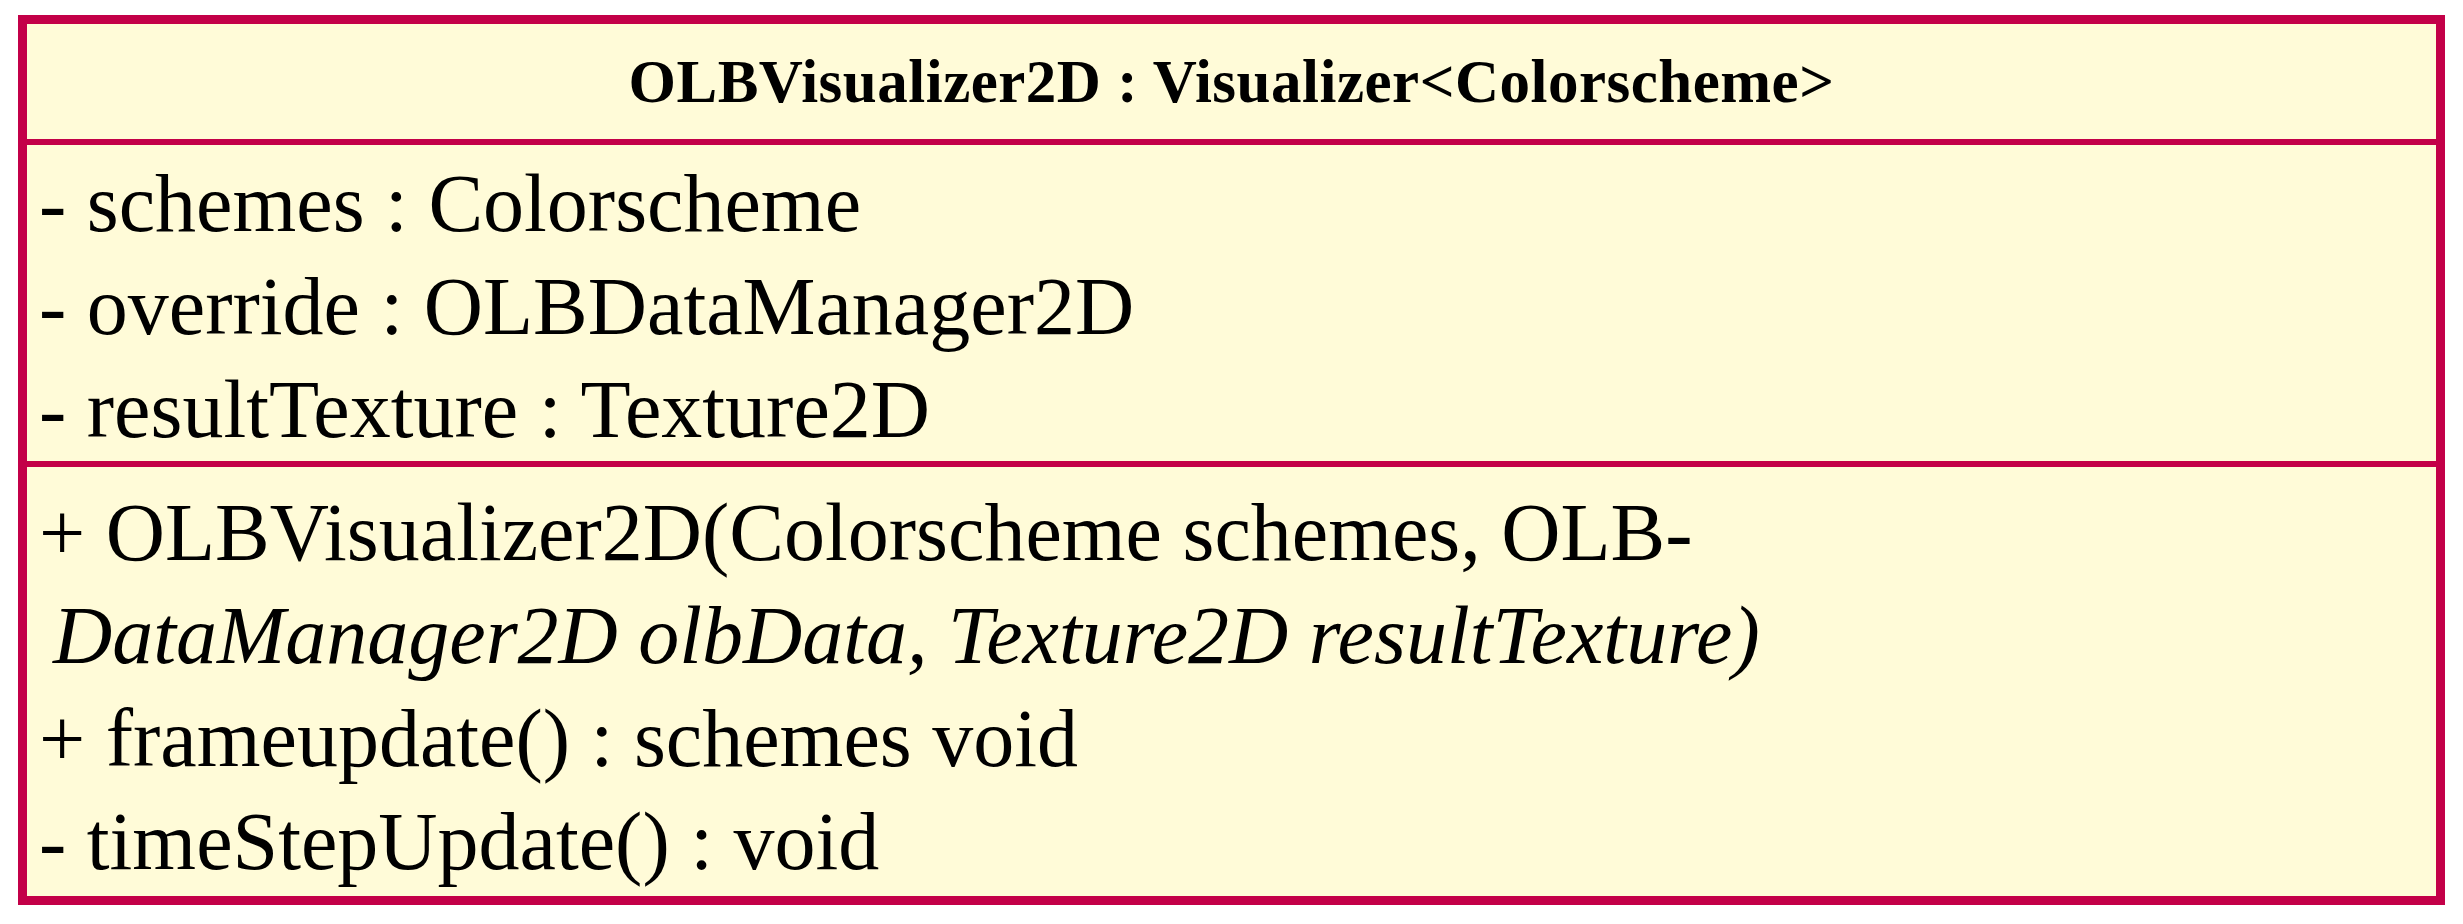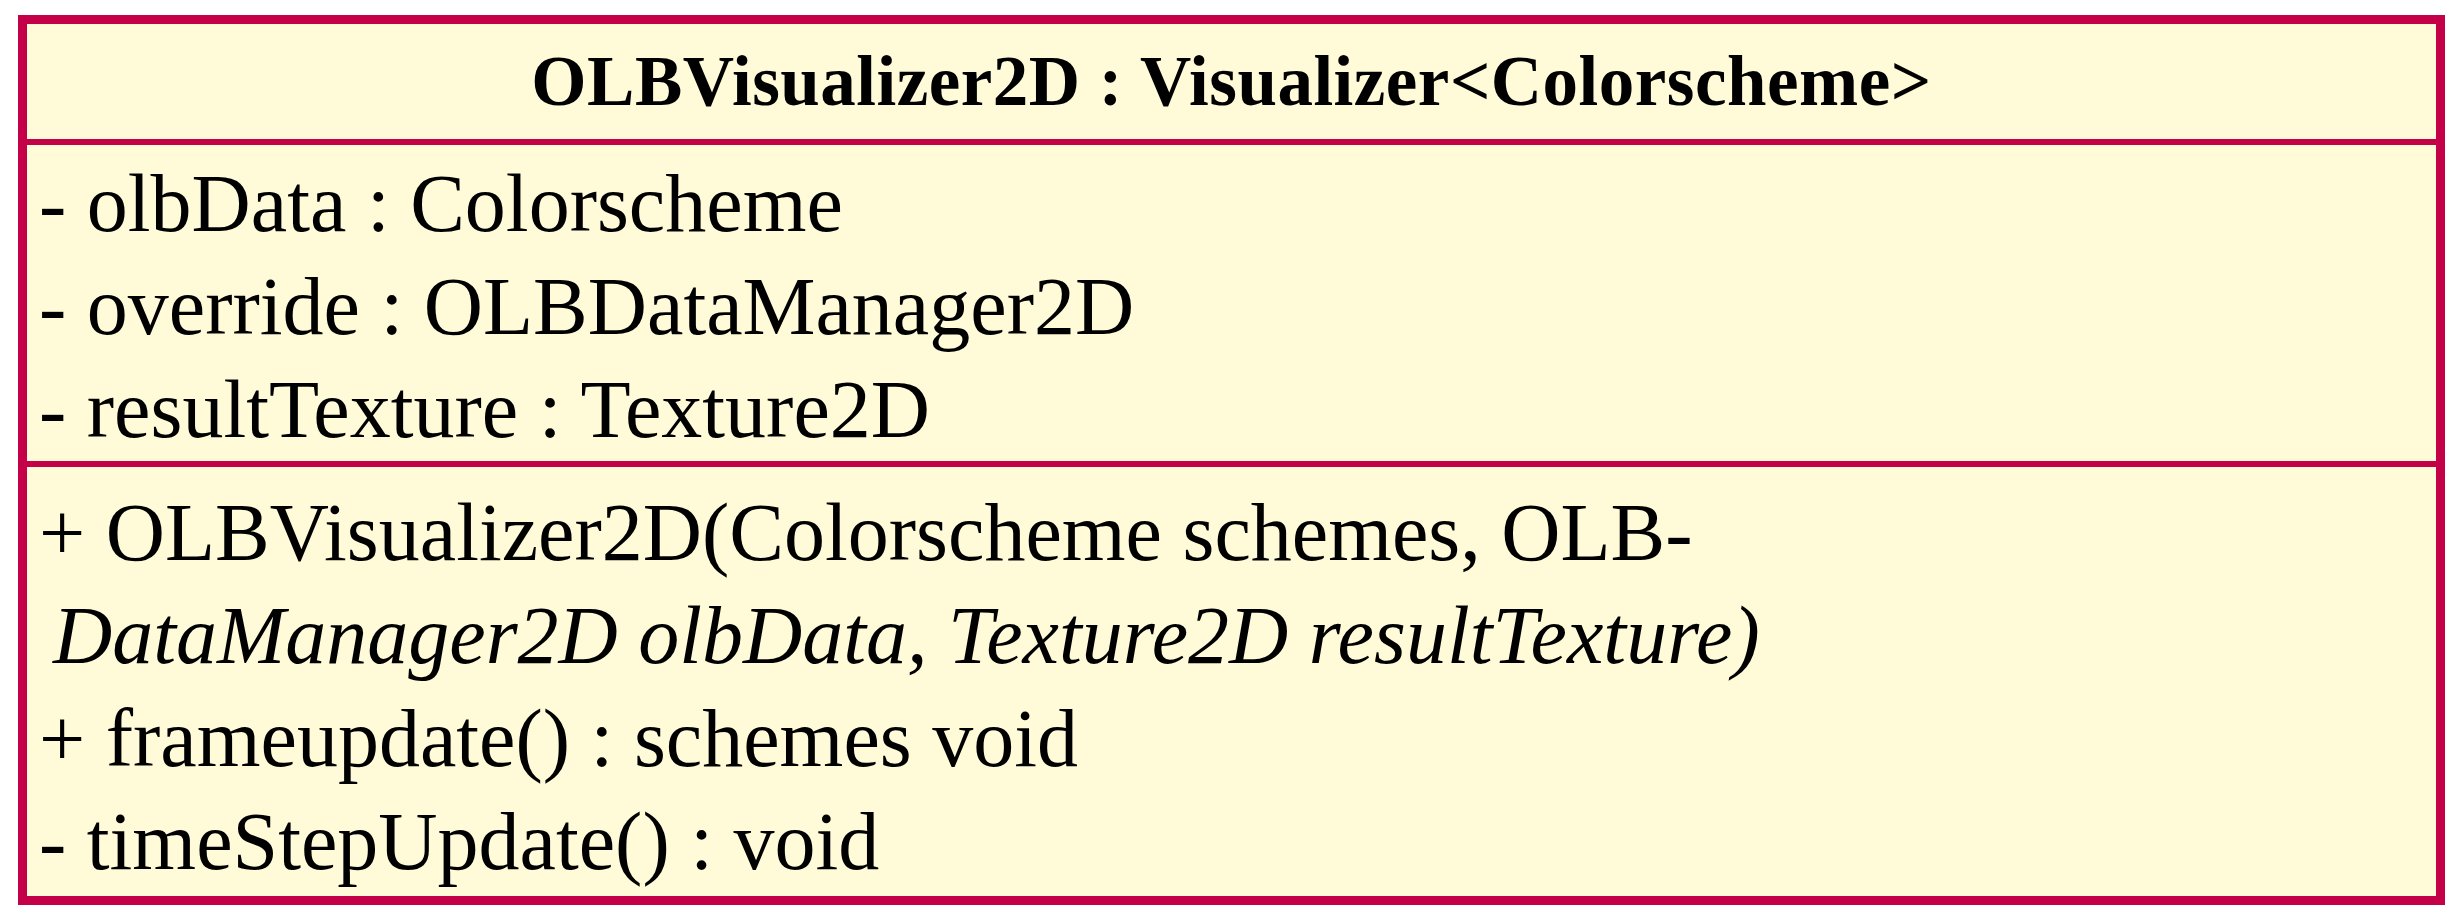--- a/index.html
+++ b/index.html
@@ -35,21 +35,21 @@
   }
   .title-compartment {
     height: 115px;
     flex: 0 0 115px;
     display: flex;
     align-items: center;
     justify-content: center;
   }
   .class-title {
     font-weight: bold;
-    font-size: 71px;
+    font-size: 61px;
     letter-spacing: 0.5px;
     white-space: nowrap;
   }
   .attributes-compartment {
     flex: 0 0 321px;
     border-top: 6px solid var(--border-color);
     padding: 7px 12px 0 12px;
   }
   .methods-compartment {
     flex: 1 1 auto;
@@ -70,21 +70,21 @@
 <body>
 
 <div class="page">
   <div class="uml-class-box">
 
     <div class="title-compartment">
       <span class="class-title">OLBVisualizer2D : Visualizer&lt;Colorscheme&gt;</span>
     </div>
 
     <div class="attributes-compartment">
-      <div class="member-line">- olbData : Colorscheme</div>
+      <div class="member-line">- schemes : Colorscheme</div>
       <div class="member-line">- override : OLBDataManager2D</div>
       <div class="member-line">- resultTexture : Texture2D</div>
     </div>
 
     <div class="methods-compartment">
       <div class="member-line">+ OLBVisualizer2D(Colorscheme schemes, OLB-</div>
       <div class="member-line continuation">DataManager2D olbData, Texture2D resultTexture)</div>
       <div class="member-line">+ frameupdate() : schemes void</div>
       <div class="member-line">- timeStepUpdate() : void</div>
     </div>

